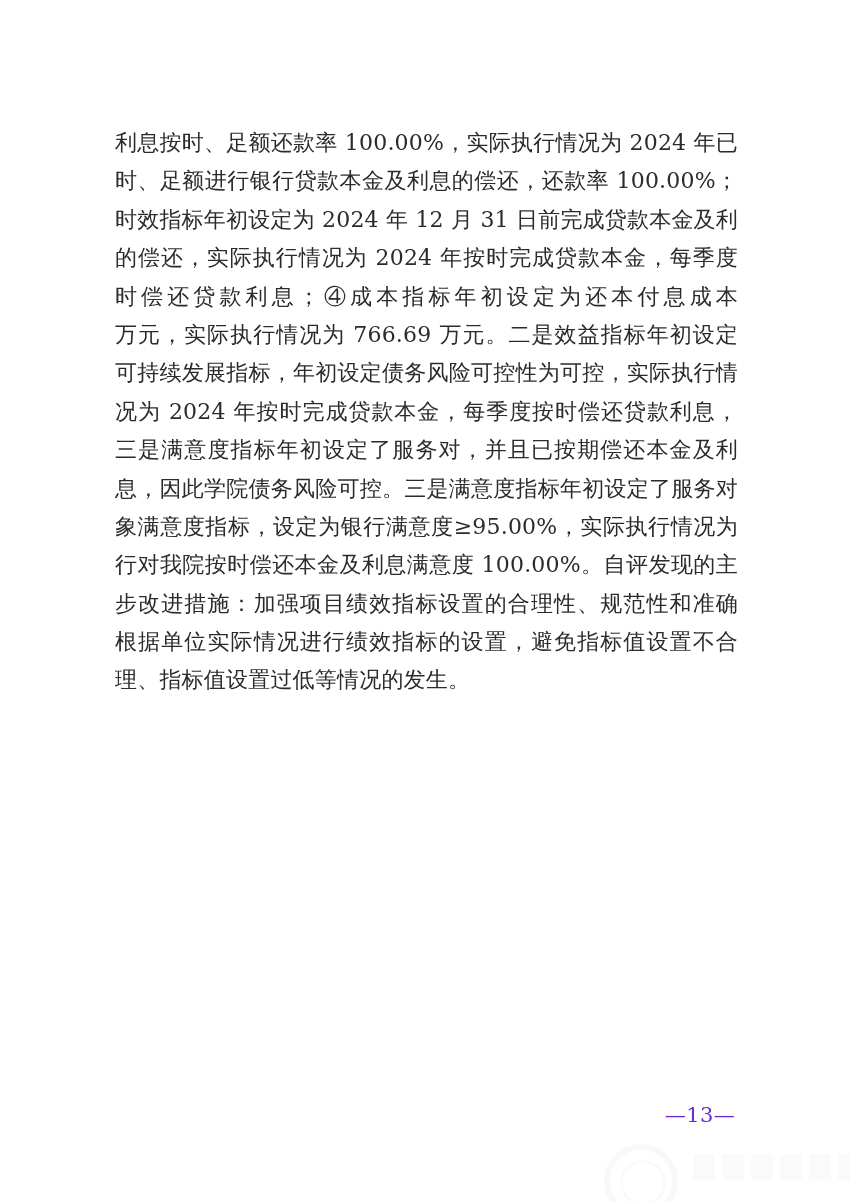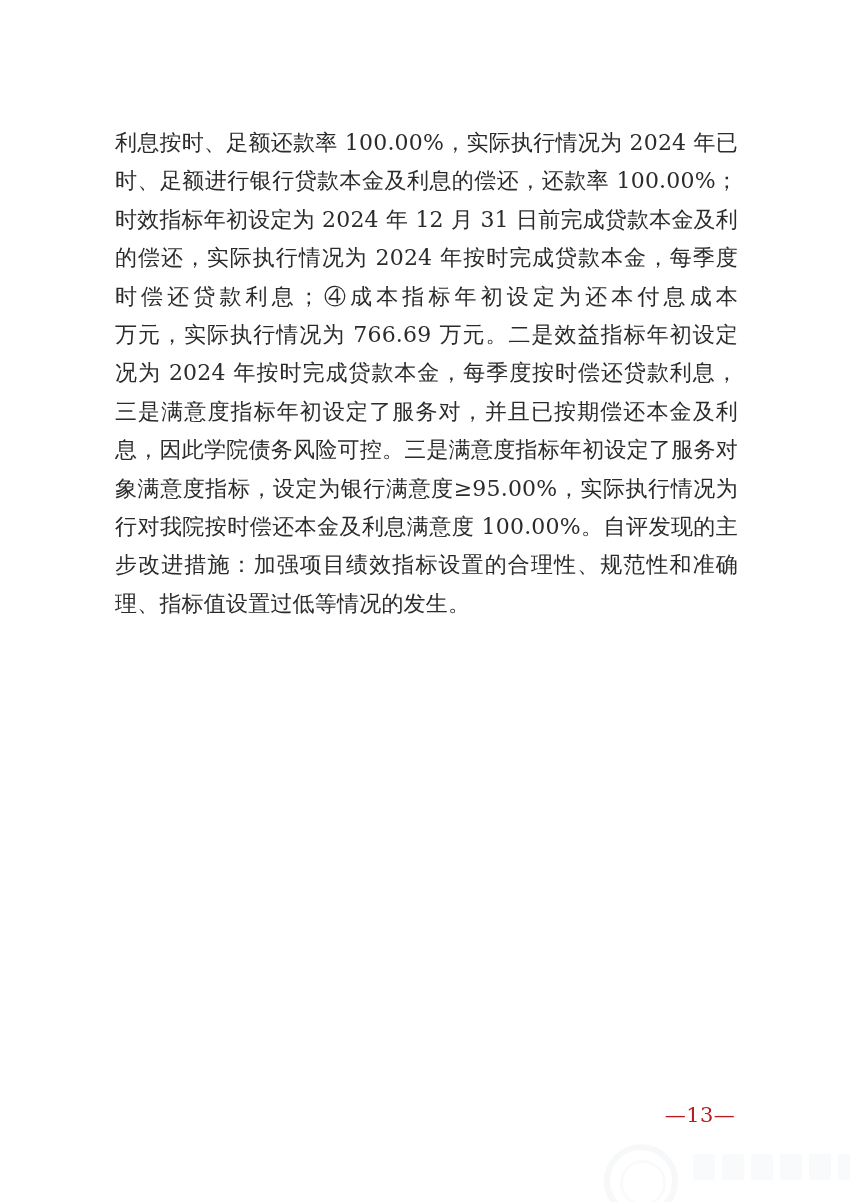--- a/index.html
+++ b/index.html
@@ -37,21 +37,21 @@
     text-align: center;
     text-align-last: left;
   }
   .page-number {
     position: absolute;
     left: 640px;
     top: 1103px;
     width: 120px;
     text-align: center;
     font-size: 21px;
-    color: #b91c1c;
+    color: #6d28d9;
     letter-spacing: 0.5px;
   }
   
   .watermark {
     position: absolute;
     left: 598px;
     top: 1140px;
     width: 252px;
     height: 62px;
     pointer-events: none;
@@ -96,26 +96,28 @@
 
 <div class="page">
 
   <div class="text-block">
     <div class="line">利息按时、足额还款率 100.00%，实际执行情况为 2024 年已按</div>
     <div class="line">时、足额进行银行贷款本金及利息的偿还，还款率 100.00%；③</div>
     <div class="line">时效指标年初设定为 2024 年 12 月 31 日前完成贷款本金及利息</div>
     <div class="line">的偿还，实际执行情况为 2024 年按时完成贷款本金，每季度按</div>
     <div class="line">时偿还贷款利息；④成本指标年初设定为还本付息成本≤766.69</div>
     <div class="line">万元，实际执行情况为 766.69 万元。二是效益指标年初设定了</div>
+    <div class="line">可持续发展指标，年初设定债务风险可控性为可控，实际执行情</div>
     <div class="line">况为 2024 年按时完成贷款本金，每季度按时偿还贷款利息，学</div>
     <div class="line">三是满意度指标年初设定了服务对，并且已按期偿还本金及利</div>
     <div class="line">息，因此学院债务风险可控。三是满意度指标年初设定了服务对</div>
     <div class="line">象满意度指标，设定为银行满意度≥95.00%，实际执行情况为银</div>
     <div class="line">行对我院按时偿还本金及利息满意度 100.00%。自评发现的主要</div>
     <div class="line">步改进措施：加强项目绩效指标设置的合理性、规范性和准确性，</div>
+    <div class="line">根据单位实际情况进行绩效指标的设置，避免指标值设置不合</div>
     <div class="line last">理、指标值设置过低等情况的发生。</div>
   </div>
 
   <div class="page-number">—13—</div>
 
   <div class="watermark">
     <div class="wm-badge"></div>
     <div class="wm-text">
       <span></span>
         <span></span>

